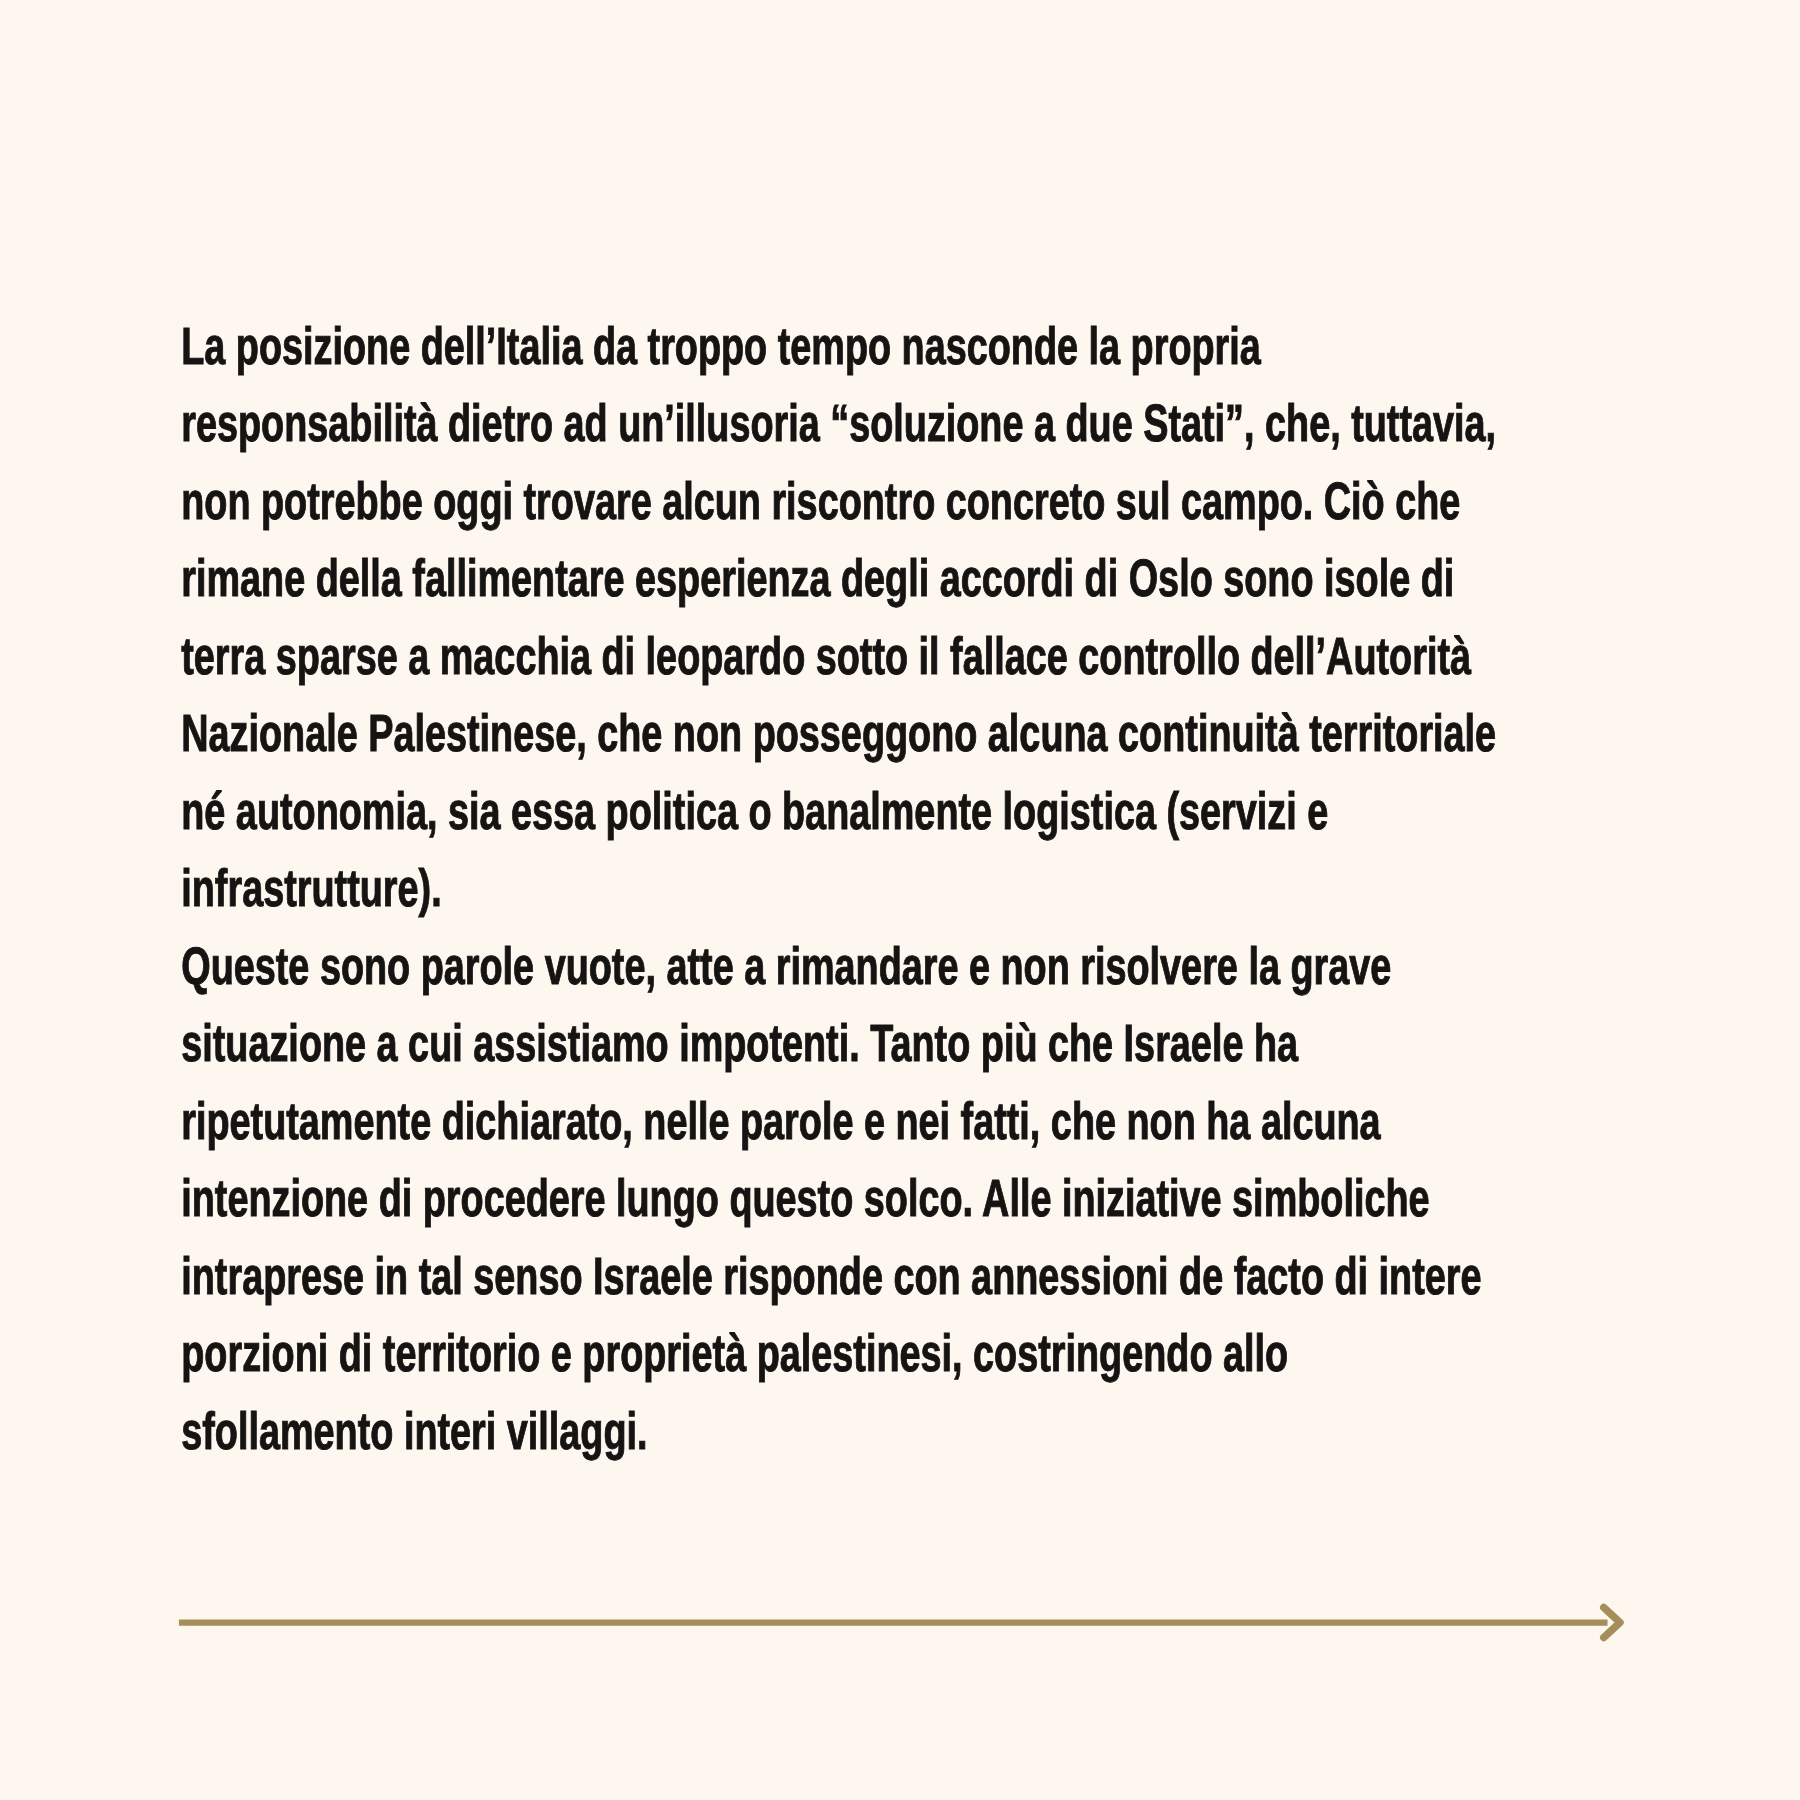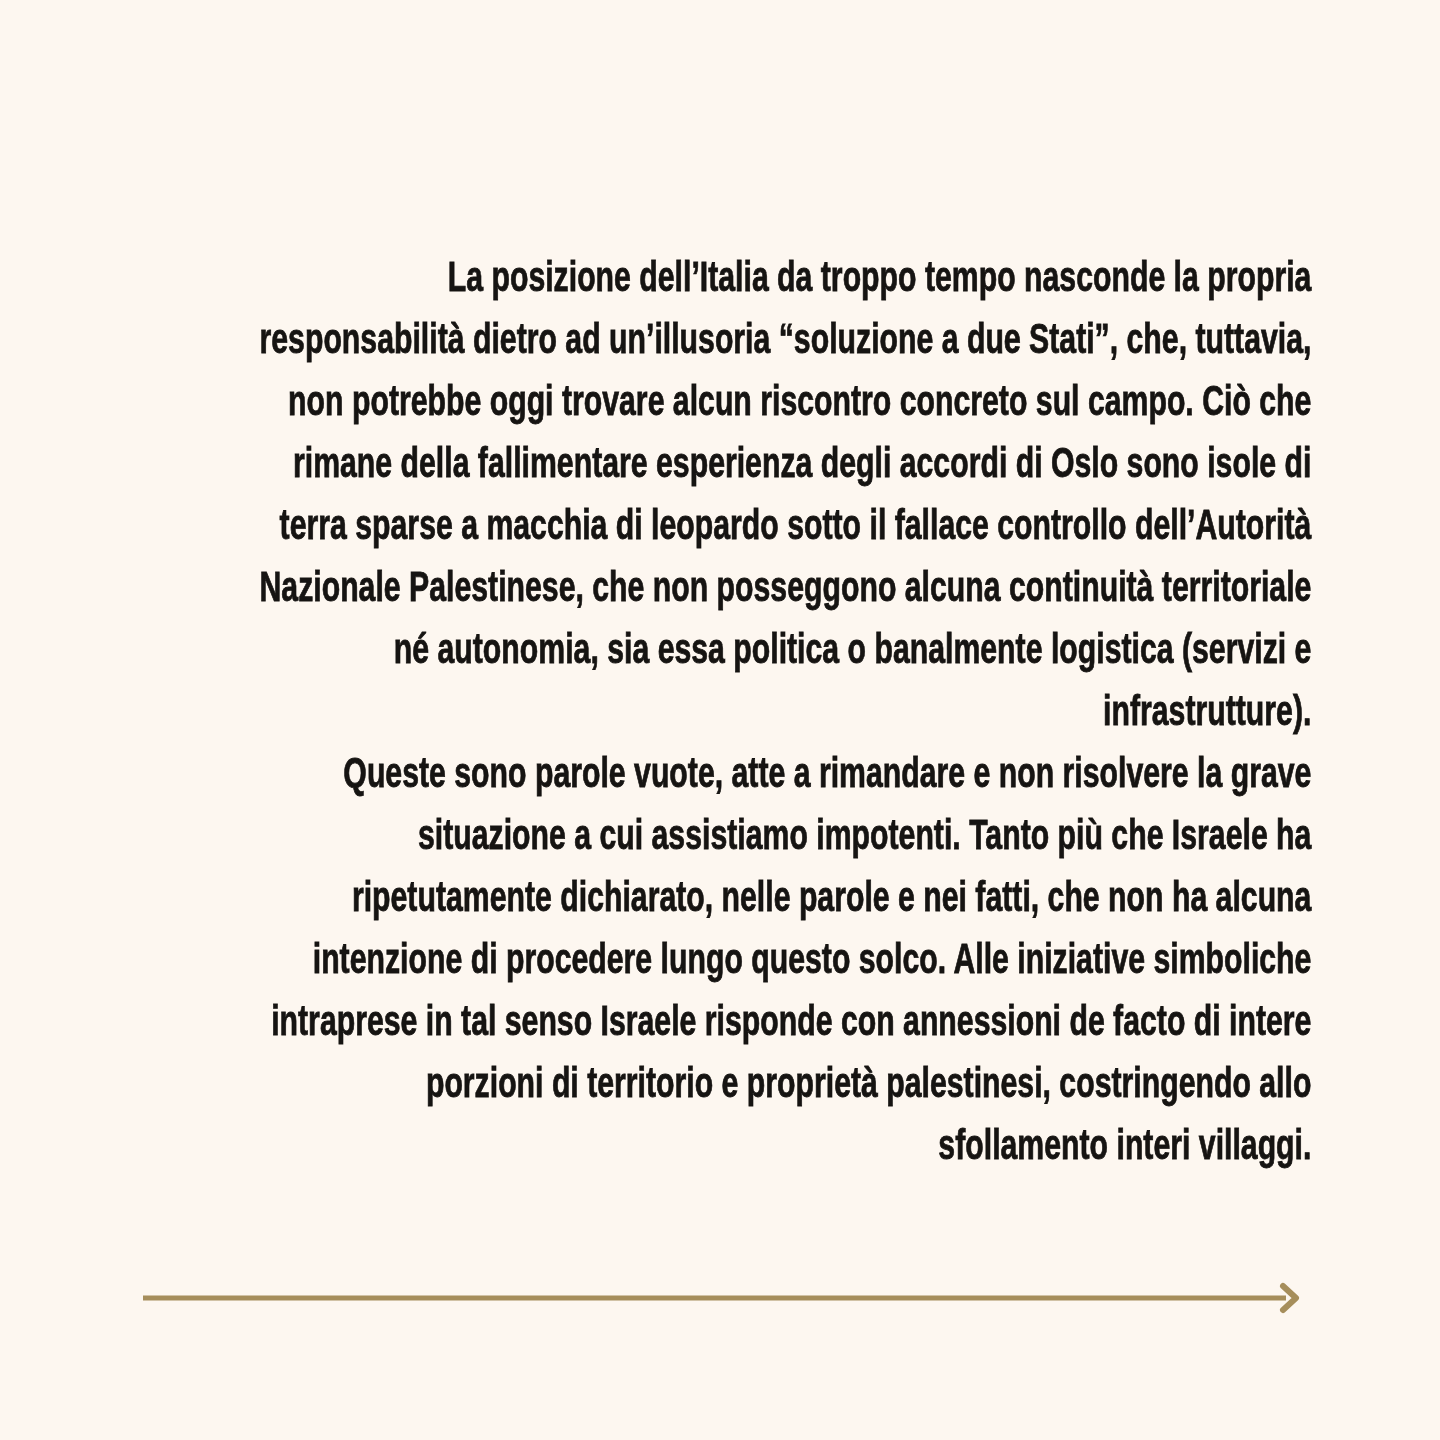--- a/index.html
+++ b/index.html
@@ -6,21 +6,20 @@
     margin: 0;
     padding: 0;
   }
   .canvas {
     position: relative;
     width: 1440px;
     height: 1440px;
     background: #fdf7f0;
     overflow: hidden;
     font-family: "Liberation Sans", "DejaVu Sans", sans-serif;
-    text-align: right;
   }
   .text-wrap {
     position: absolute;
     left: 145px;
     top: 246px;
     width: 1620px;               
     transform: scaleX(0.72);
     transform-origin: top left;
   }
   .article-text {

